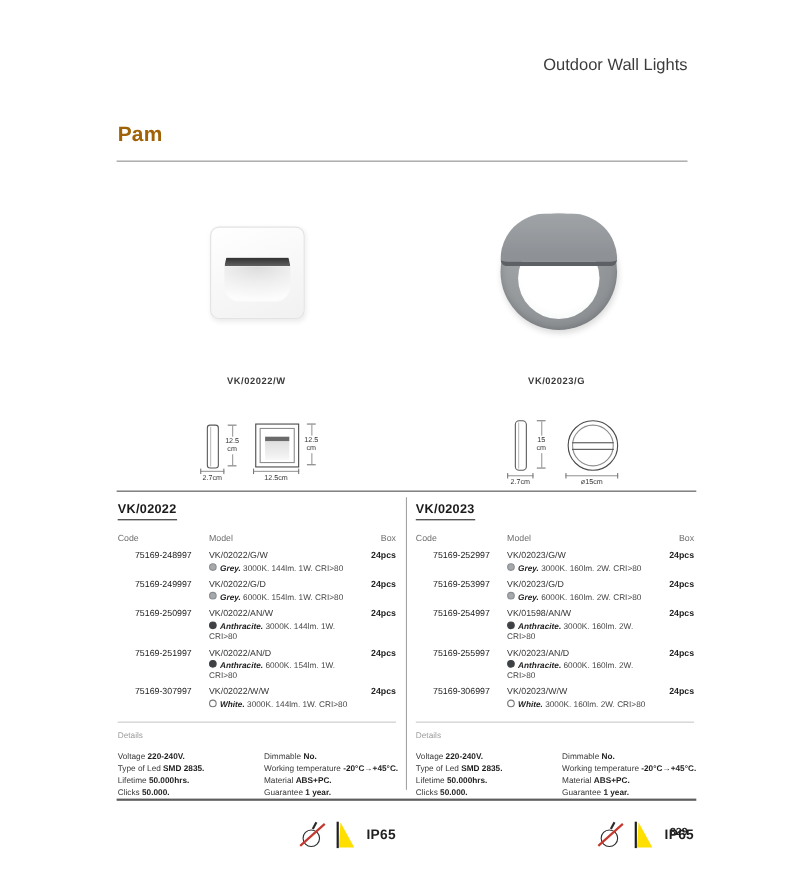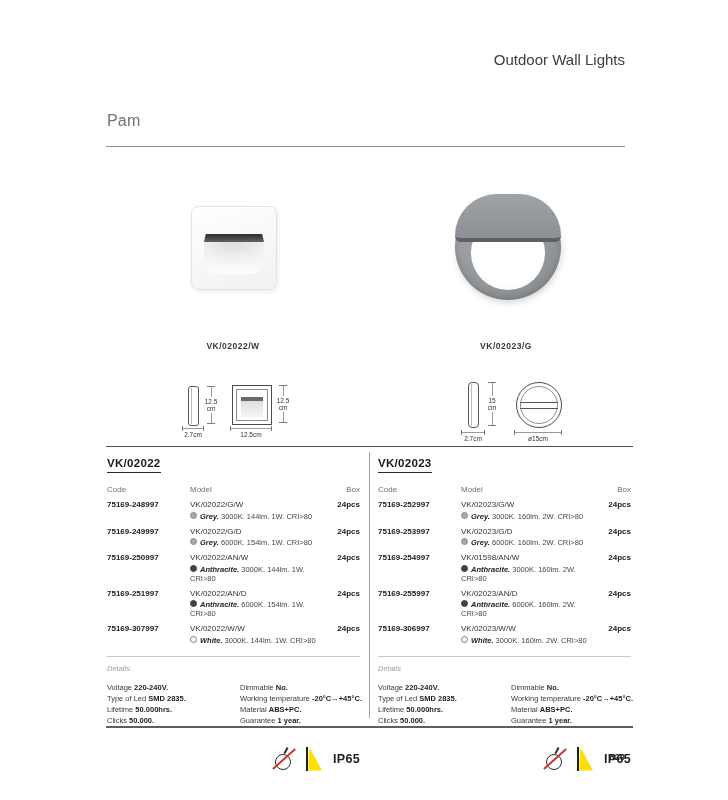--- a/index.html
+++ b/index.html
@@ -1,21 +1,21 @@
 <!DOCTYPE html>
 <html><head>
 <meta charset="utf-8">
 <style>
   html,body{margin:0;padding:0;background:#ffffff;}
   .page{position:relative;width:728px;height:800px;background:#ffffff;overflow:hidden;
         font-family:"Liberation Sans","DejaVu Sans",sans-serif;color:#2b2b2b;}
 
   
   .section-title{position:absolute;top:51px;right:103px;font-size:15px;color:#3c3c3c;}
-  .page-title{position:absolute;top:112px;left:107px;margin:0;font-size:16px;font-weight:400;color:#737373;letter-spacing:.2px;}
+  .page-title{position:absolute;top:112px;left:107px;margin:0;font-size:19px;font-weight:700;color:#a16207;letter-spacing:.2px;}
   .title-rule{position:absolute;top:146px;left:106px;width:519px;height:1px;background:#8f8f8f;}
 
   
   .sq-light{position:absolute;left:191px;top:206px;width:84px;height:82px;border-radius:8px;
             background:linear-gradient(160deg,#ffffff 0%,#f1f1f1 100%);
             border:1px solid #e2e2e2;box-shadow:1px 2px 5px rgba(0,0,0,.08);}
   .sq-slot{position:absolute;left:12px;right:12px;top:27px;height:8px;
            background:linear-gradient(180deg,#2e2e2e,#616161);
            clip-path:polygon(3% 0,97% 0,100% 100%,0 100%);}
   .sq-scoop{position:absolute;left:12px;right:12px;top:35px;height:32px;border-radius:0 0 14px 14px;
@@ -60,28 +60,28 @@
   .top-rule{position:absolute;left:106px;top:446px;width:527px;height:1px;background:#4f4f4f;}
   .col-divider{position:absolute;left:369px;top:452px;width:1px;height:266px;background:#a3a3a3;}
   .bottom-rule{position:absolute;left:106px;top:726px;width:527px;height:2px;background:#5e5e5e;}
   .catalog-col{position:absolute;top:452px;width:253px;}
   .col-1{left:107px;} .col-2{left:378px;}
   .group-code{display:inline-block;font-size:11.5px;font-weight:700;color:#1a1a1a;letter-spacing:.3px;
               border-bottom:1.2px solid #2a2a2a;padding-bottom:3px;margin-top:5px;}
   .cols-head{display:grid;grid-template-columns:83px 1fr 42px;font-size:8px;color:#6e6e6e;margin-top:12px;}
   .right{text-align:right;}
   .trow{display:grid;grid-template-columns:83px 1fr 42px;margin-top:6px;min-height:19.5px;}
-  .tcode{font-size:8px;font-weight:700;color:#222;}
+  .tcode{font-size:8px;font-weight:400;color:#222;text-align:center;}
   .tmodel-code{display:block;font-size:8px;color:#333;}
   .tspec{display:block;font-size:7.5px;color:#474747;margin-top:2.5px;}
   .tspec b{color:#222;font-style:italic;}
   .dot{display:inline-block;width:5px;height:5px;border-radius:50%;border:1px solid;margin-right:3px;}
   .tbox{font-size:8px;font-weight:700;text-align:right;color:#222;}
   .details-sep{border-top:1px solid #c9c9c9;margin-top:11px;}
-  .details-label{font-size:7.5px;color:#9d9d9d;margin-top:7px;font-style:italic;}
+  .details-label{font-size:7.5px;color:#9d9d9d;margin-top:7px;}
   .details-grid{display:grid;grid-template-columns:133px 1fr;margin-top:9px;}
   .dline{font-size:7.5px;color:#3a3a3a;line-height:11px;white-space:nowrap;}
   .dline b{color:#1e1e1e;}
   .badges{display:flex;justify-content:flex-end;align-items:flex-end;gap:10px;margin-top:18px;height:28px;}
   .ic-dimmer{position:relative;width:24px;height:26px;display:inline-block;}
   .ic-circle{position:absolute;left:3px;top:8px;width:14px;height:14px;border:1.6px solid #2b2b2b;border-radius:50%;}
   .ic-tick{position:absolute;left:13px;top:1px;width:1.8px;height:7px;background:#2b2b2b;transform:rotate(28deg);}
   .ic-strike{position:absolute;left:-3px;top:12px;width:30px;height:1.8px;transform:rotate(-42deg);}
   .ic-beam{position:relative;width:17px;height:26px;display:inline-block;}
   .ic-beam-line{position:absolute;left:0;top:1px;width:2px;height:24px;background:#1f1f1f;}

